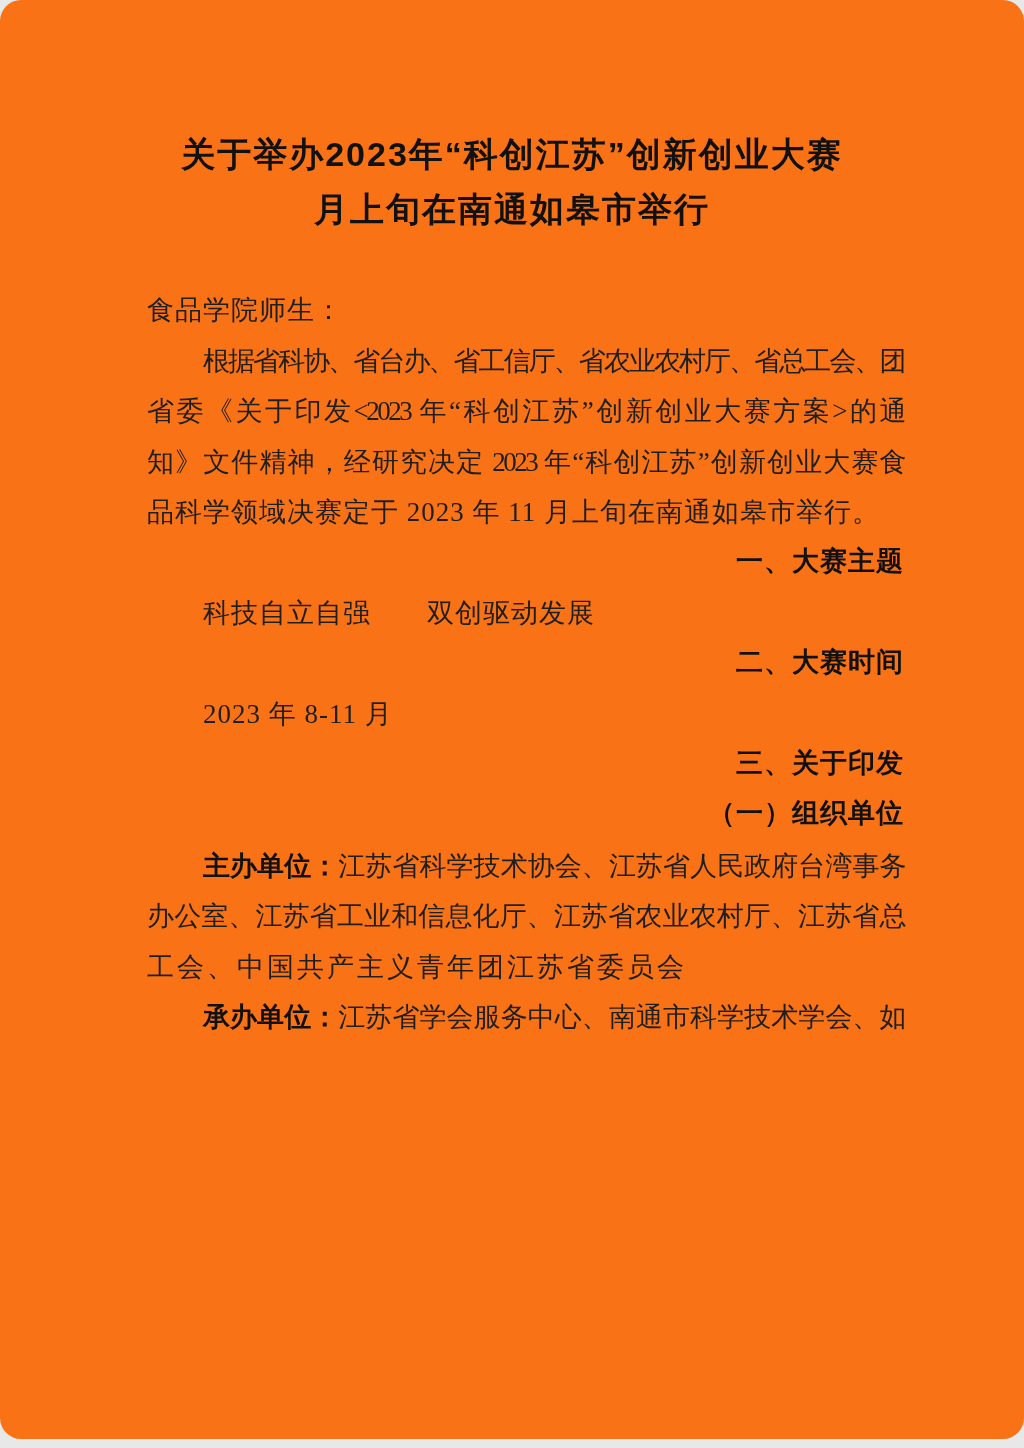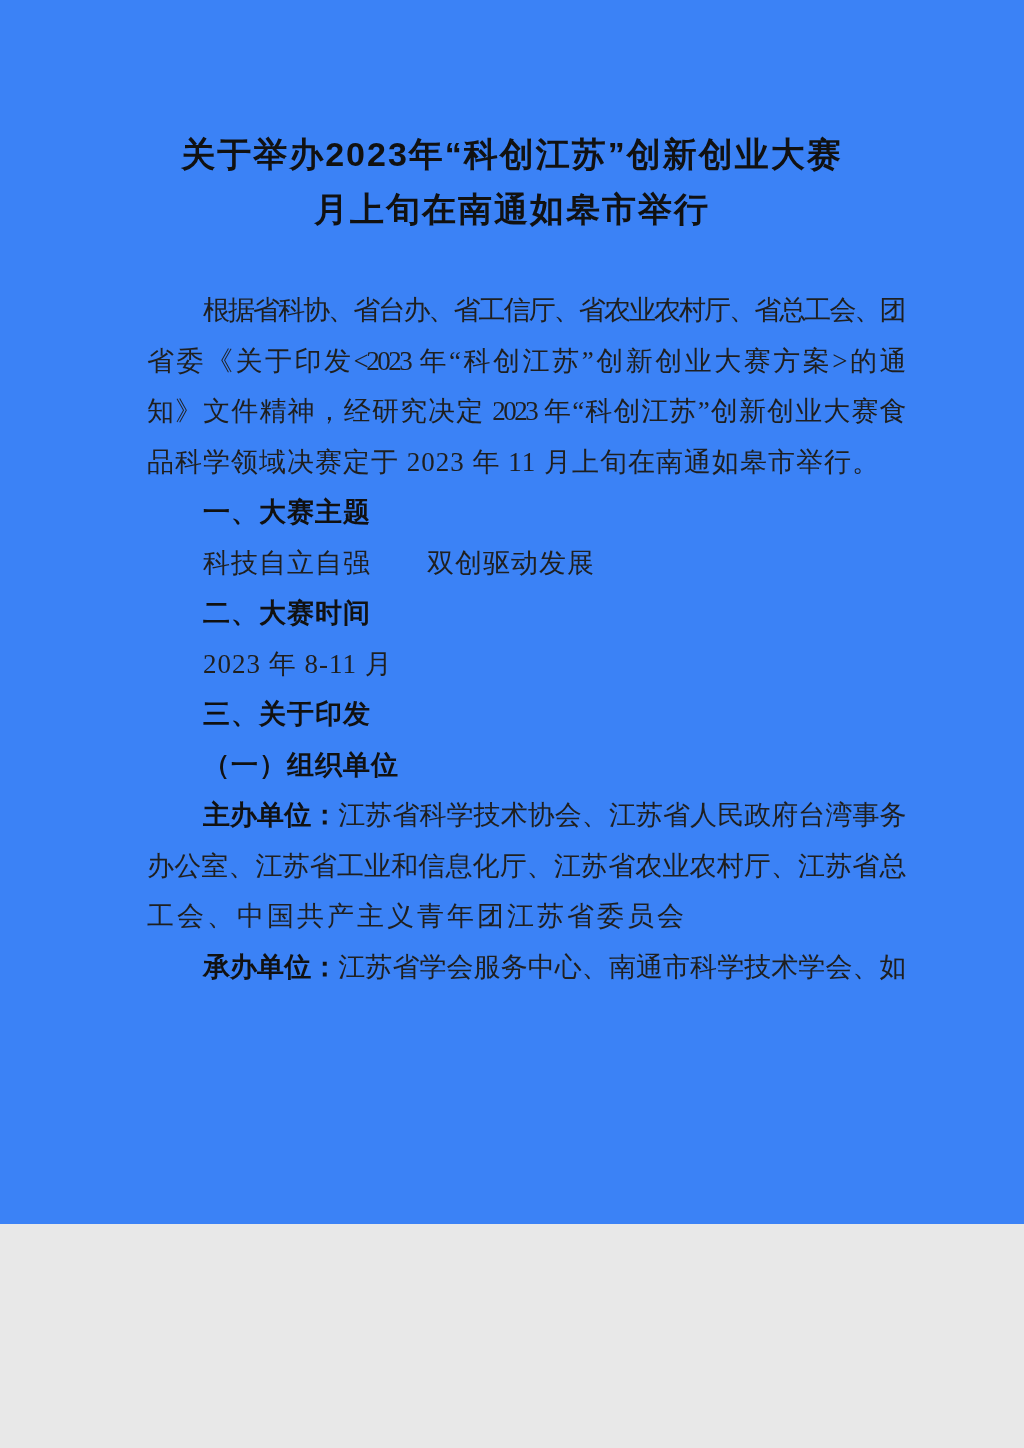--- a/index.html
+++ b/index.html
@@ -1,24 +1,25 @@
 <!DOCTYPE html>
 <html lang="zh"><head>
 <meta charset="utf-8">
 <style>
   html, body { margin: 0; padding: 0; }
   body { background: #e8e8e8; }
   .page {
     position: relative;
     width: 1024px;
-    height: 1224px;
+    height: 1439px;
     margin: 0 auto;
-    background: #3b82f6;
+    background: #f97316;
     overflow: hidden;
     font-family: "Liberation Serif", serif;
+    border-radius: 21px;
   }
   .doc-title {
     position: absolute;
     top: 127px;
     left: 0;
     width: 1024px;
     text-align: center;
     font-family: "Liberation Sans", sans-serif;
     font-weight: bold;
     font-size: 34px;
@@ -41,44 +42,46 @@
     text-align: left;
   }
   .indent { text-indent: 56px; }
   
   .fit {
     letter-spacing: -2.5px;
     text-align: justify;
     text-align-last: justify;
   }
   .heading {
-    font-family: Liberation Sans, sans-serif;
+    font-family: Liberation Mono, monospace;
     font-weight: bold;
     color: #111111;
     letter-spacing: 1px;
+    text-align: right;
   }
   .unit-label {
     font-family: Liberation Serif, serif;
     font-weight: bold;
     color: #111111;
   }
   .wide { letter-spacing: 3px; }
 </style>
 </head>
 <body>
 
 <div class="page">
 
   <div class="doc-title">
     <div>关于举办2023年“科创江苏”创新创业大赛</div>
     <div>月上旬在南通如皋市举行</div>
   </div>
 
   <div class="content">
 
+    <div class="line">食品学院师生：</div>
 
     <div class="line indent fit">根据省科协、省台办、省工信厅、省农业农村厅、省总工会、团</div>
     <div class="line fit">省委《关于印发&lt;2023 年“科创江苏”创新创业大赛方案&gt;的通</div>
     <div class="line fit">知》文件精神，经研究决定 2023 年“科创江苏”创新创业大赛食</div>
     <div class="line">品科学领域决赛定于 2023 年 11 月上旬在南通如皋市举行。</div>
 
 
     <div class="line indent heading">一、大赛主题</div>
     <div class="line indent">科技自立自强　　双创驱动发展</div>
 

